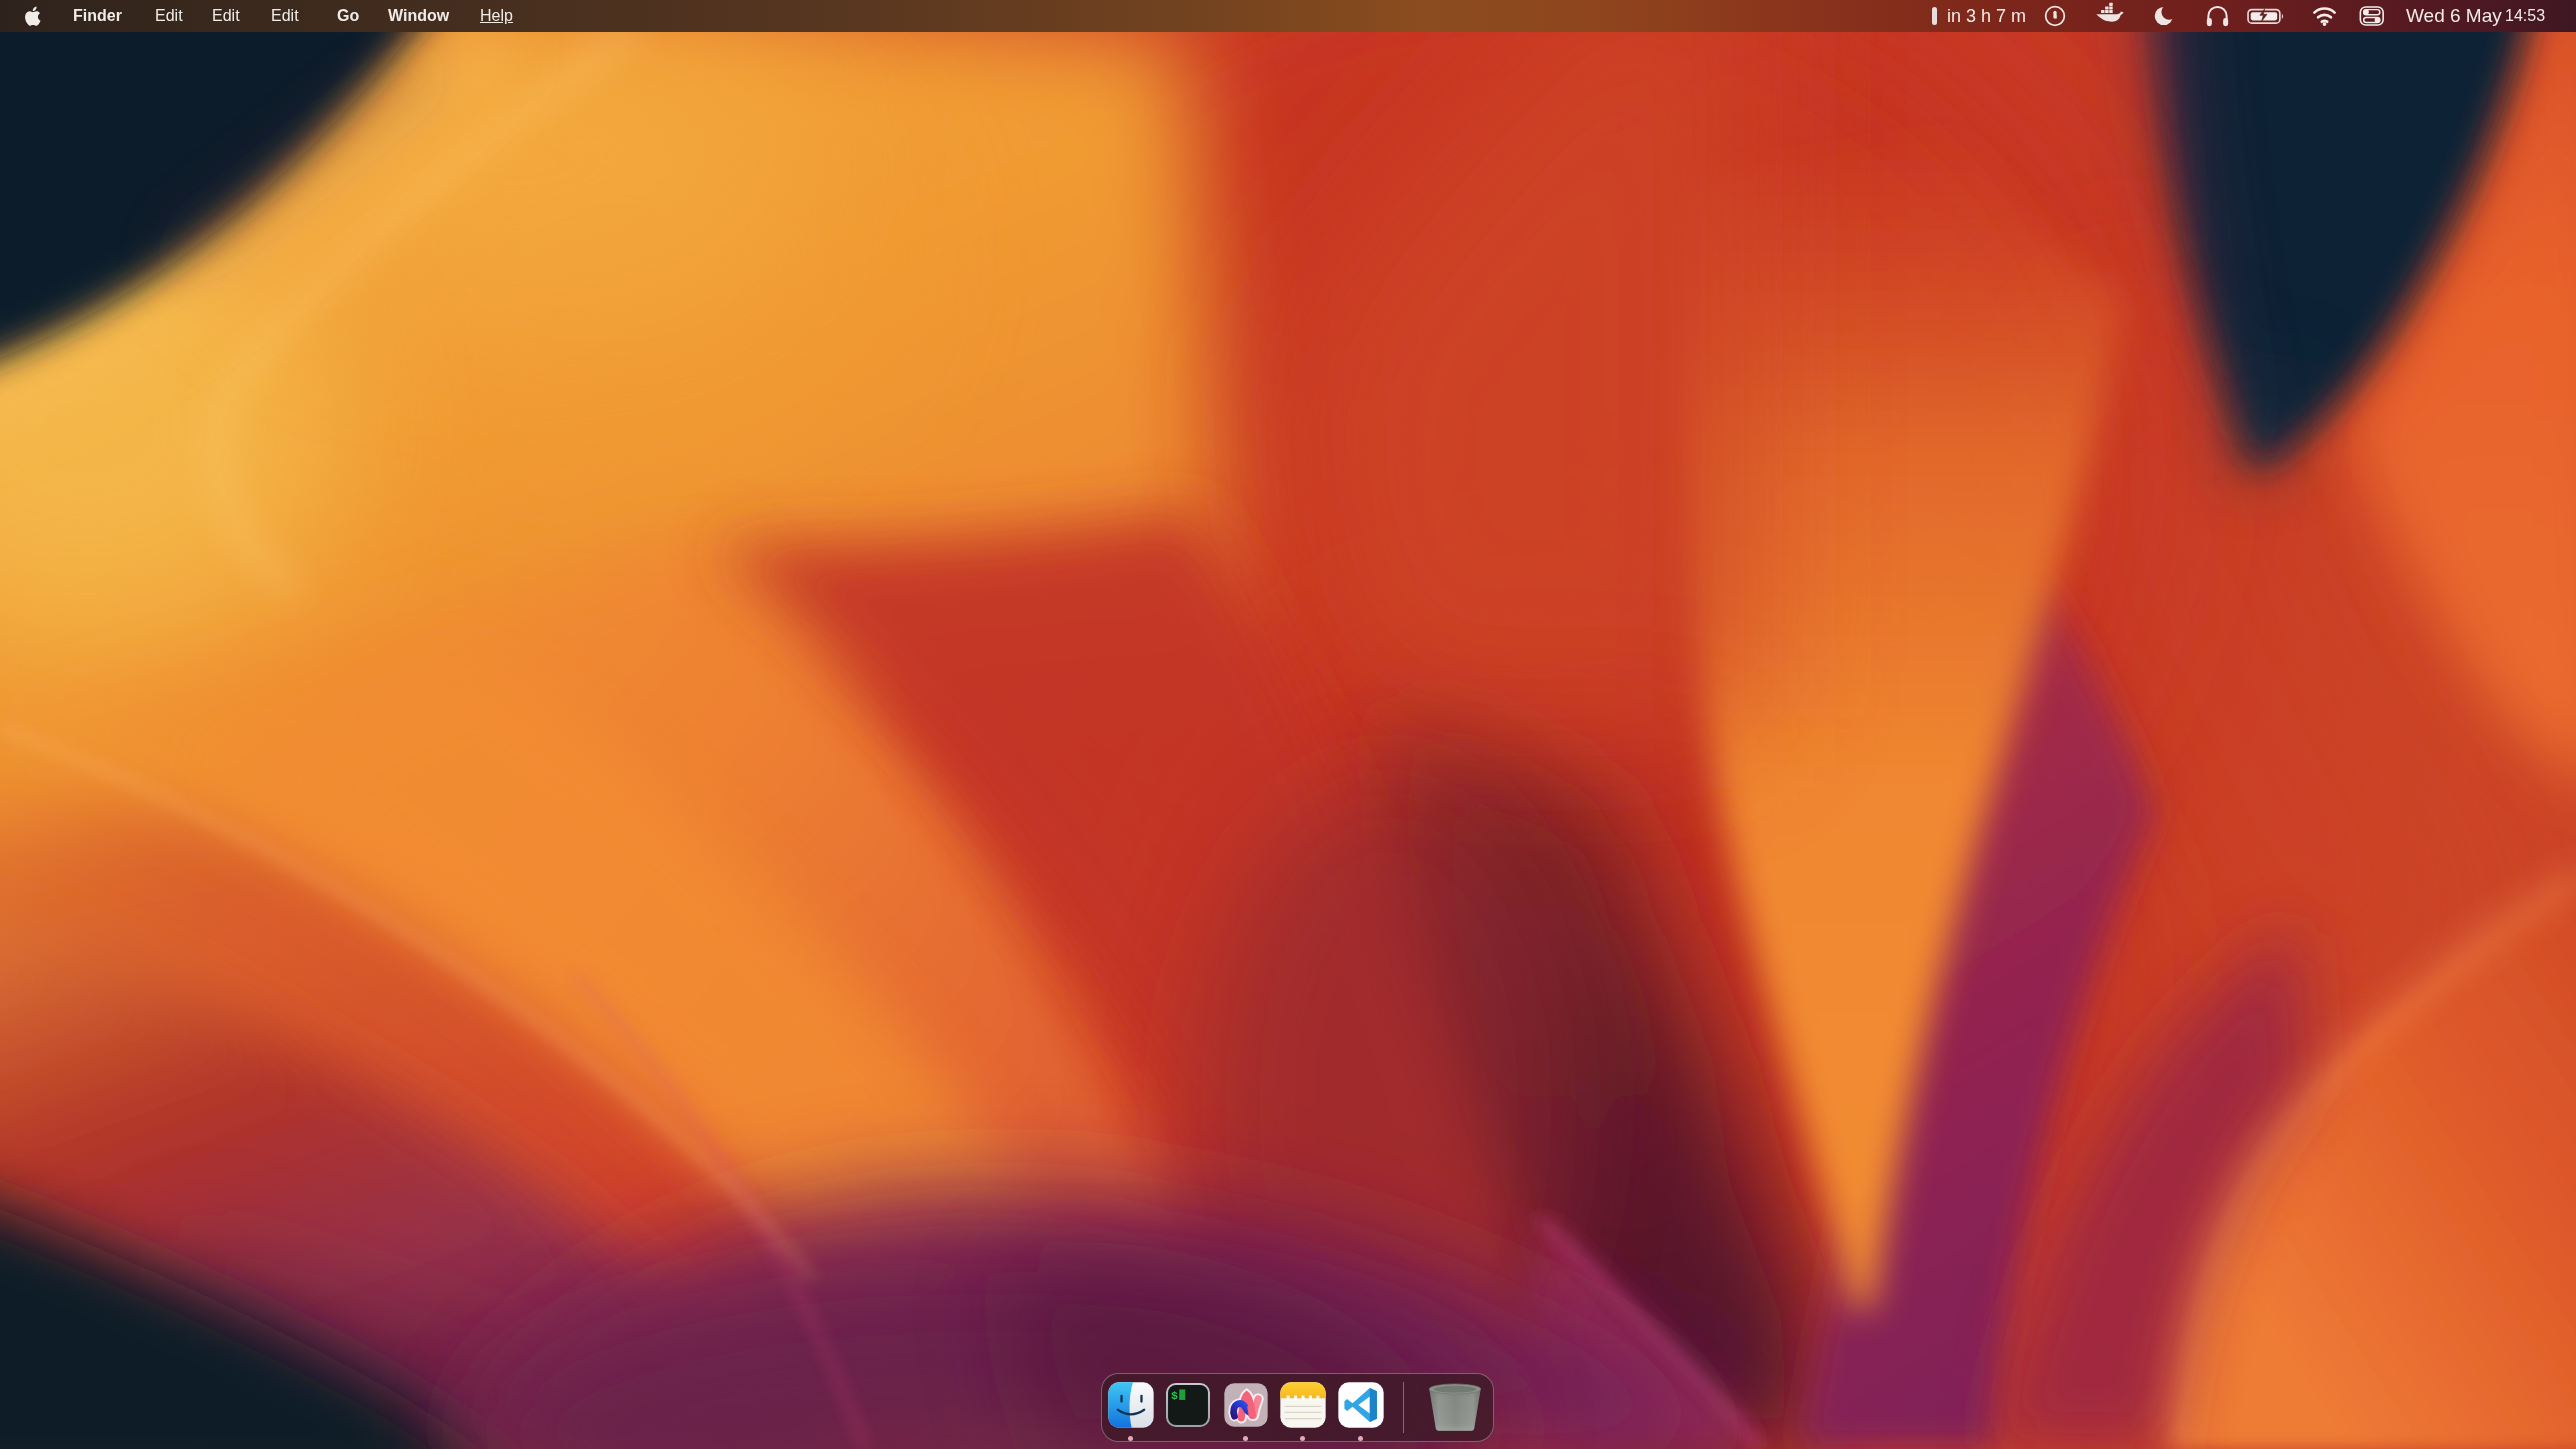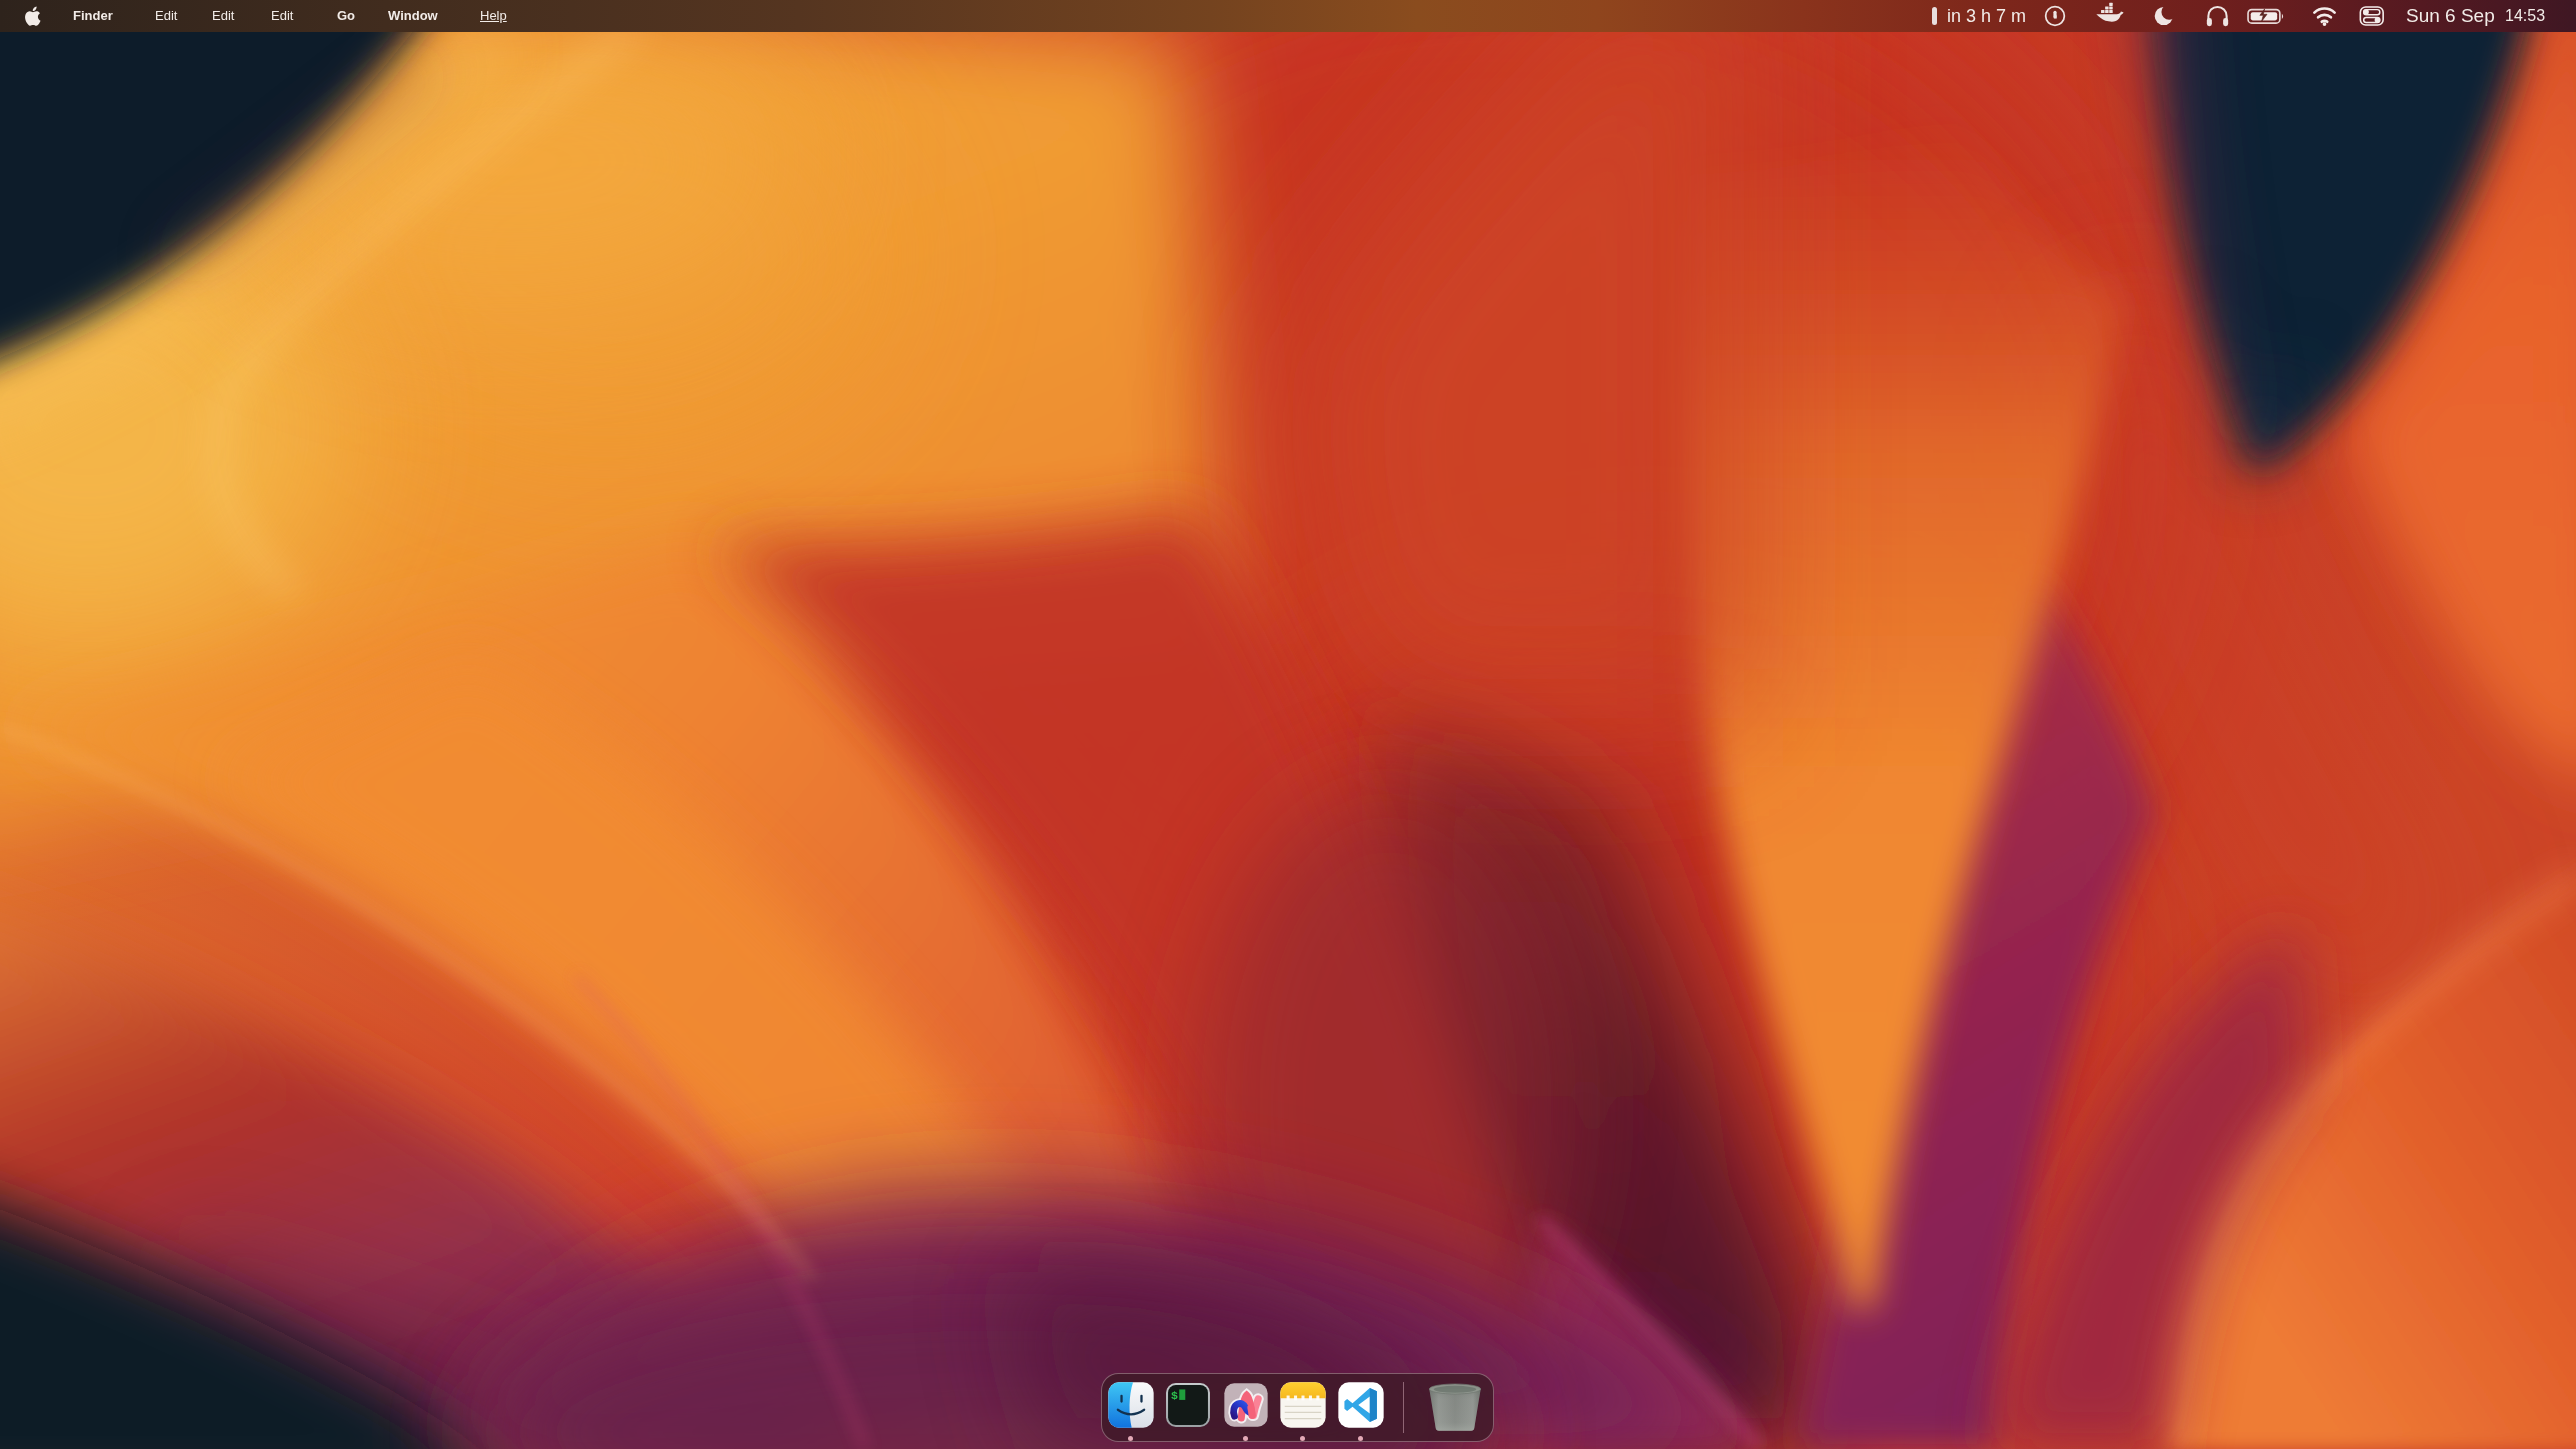--- a/index.html
+++ b/index.html
@@ -1,21 +1,21 @@
 <!DOCTYPE html>
 <html style="font-size:10.7px"><head>
 <meta charset="utf-8">
 <style>
   html,body{margin:0;padding:0;width:2576px;height:1449px;overflow:hidden;background:#c13322;
     font-family:"Liberation Sans",sans-serif;}
   #wall{position:absolute;left:0;top:0;width:2576px;height:1449px;}
   #menubar{position:absolute;left:0;top:0;width:2576px;height:32px;
     background:linear-gradient(90deg,#2e231c 0%,#412c1e 15%,#553520 31%,#74431f 47%,#8a4c1e 55%,#8f451d 62%,#8a331c 70%,#7c261b 78%,#6f1f1d 86%,#541921 94%,#3f1723 100%);
     color:#f2ece8;}
-  .mItem{font-size:13px;position:absolute;top:2.7px;line-height:26px;white-space:pre;color:#f2ece8;}
+  .mItem{font-size:16px;position:absolute;top:2.7px;line-height:26px;white-space:pre;color:#f2ece8;}
   .bold{font-weight:bold;}
   .rIcon{position:absolute;top:0;height:32px;display:flex;align-items:center;}
   #dock{position:absolute;left:1101px;top:1373px;width:393px;height:69px;
     background:rgba(62,26,39,0.82);border:1px solid rgba(235,205,215,0.38);
     border-radius:17.4px;box-sizing:border-box;}
   .dicon{position:absolute;top:1382px;width:46px;height:46px;}
   .dot{position:absolute;top:1436px;width:5.4px;height:5.4px;border-radius:50%;background:#e3a9b6;}
 </style>
 </head>
 <body>
@@ -289,21 +289,21 @@
   </g>
   <circle cx="23" cy="35.5" r="2.8" fill="#f4ecea"></circle>
 </svg>
 <svg class="rIcon" style="left:2357px;width:29.5px;" viewBox="0 0 44 47">
   <rect x="5" y="10" width="34" height="27" rx="8" fill="none" stroke="#f4ecea" stroke-width="2.4"></rect>
   <circle cx="13.5" cy="17.5" r="4.2" fill="#f4ecea"></circle>
   <rect x="10" y="14" width="24" height="7.5" rx="3.7" fill="none" stroke="#f4ecea" stroke-width="2.2"></rect>
   <circle cx="30.5" cy="29.5" r="4.2" fill="#f4ecea"></circle>
   <rect x="10" y="25.7" width="24" height="7.5" rx="3.7" fill="none" stroke="#f4ecea" stroke-width="2.2"></rect>
 </svg>
-<div class="mItem" style="left:2406px;font-size:19px;">Sun 6 Sep</div>
+<div class="mItem" style="left:2406px;font-size:19px;">Wed 6 May</div>
 <div class="mItem" style="left:2505px;font-size:16px;">14:53</div>
 <div id="dock"></div>
 <svg class="dicon" style="left:1108px;" viewBox="0 0 68 68">
   <defs>
     <linearGradient id="fR" x1="0" y1="0" x2="0" y2="1">
         <stop offset="0" stop-color="#fafbfc"></stop>
         <stop offset="1" stop-color="#dadfe7"></stop>
       </linearGradient>
     <linearGradient id="fL" x1="0" y1="0" x2="0" y2="1">
         <stop offset="0" stop-color="#3fc6f4"></stop>

